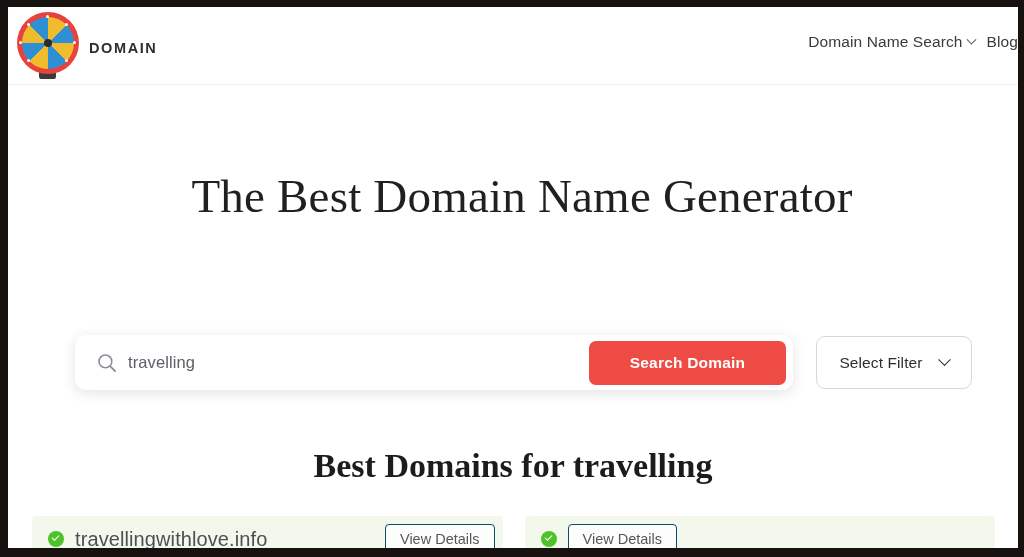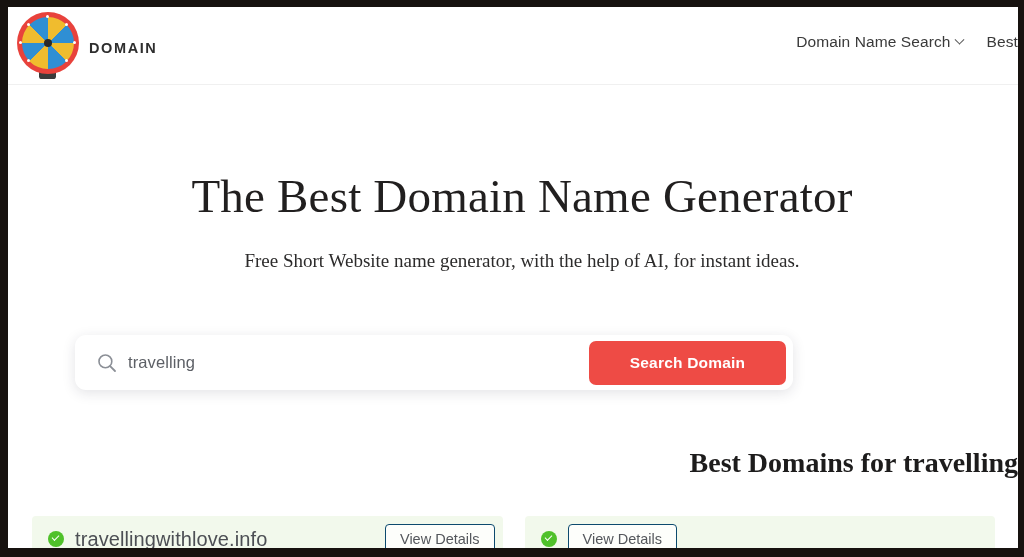--- a/index.html
+++ b/index.html
@@ -129,21 +129,21 @@
     letter-spacing: -1px;
     margin-top: -1px;
   }
 
   .main-nav {
     position: absolute;
     right: 0px;
     top: 26px;
     display: flex;
     align-items: center;
-    gap: 24px;
+    gap: 12px;
     white-space: nowrap;
   }
 
   .nav-item {
     font-size: 15.5px;
     color: #3a3a3a;
     letter-spacing: .1px;
     display: flex;
     align-items: center;
     gap: 5px;
@@ -254,23 +254,23 @@
     border-right: 1.6px solid #2e2e2e;
     border-bottom: 1.6px solid #2e2e2e;
     transform: rotate(45deg) translate(-2px,-2px);
   }
 
   
   .results-title {
     position: absolute;
     left: 0; right: 0;
     top: 440px;
-    text-align: right;
+    text-align: center;
     font-family: "Liberation Serif", serif;
-    font-size: 28px;
+    font-size: 34px;
     color: #1d1c1c;
   }
   .results-title b { font-weight: bold; }
 
   .results-grid {
     position: absolute;
     left: 24px;
     top: 509px;
     width: 963px;
     display: flex;
@@ -351,41 +351,44 @@
         <span class="logo-domain">DOMAIN</span>
       </div>
     </div>
 
     <nav class="main-nav">
       <div class="nav-item">
         <span>Domain Name Search</span>
         <i class="caret-sm"></i>
       </div>
       <div class="nav-item">
-        <span>Best</span>
+        <span>Blog</span>
       </div>
     </nav>
   </header>
 
   <section class="hero">
     <h1 class="hero-title">The Best Domain Name Generator</h1>
-    <p class="hero-sub">Free Short Website name generator, with the help of AI, for instant ideas.</p>
   </section>
 
   <div class="search-row">
 
     <div class="search-shell">
       <svg class="search-icon" width="20" height="20" viewBox="0 0 20 20">
         <circle cx="8.4" cy="8.4" r="6.4" fill="none" stroke="#8b8f96" stroke-width="1.6"></circle>
         <line x1="13.1" y1="13.1" x2="18" y2="18" stroke="#8b8f96" stroke-width="1.8" stroke-linecap="round"></line>
       </svg>
       <input class="search-input" type="text" placeholder="Enter a keyword" value="travelling" style="">
       <button class="search-btn">Search Domain</button>
     </div>
 
+    <div class="filter-btn">
+      <span class="filter-label">Select Filter</span>
+      <i class="caret-lg"></i>
+    </div>
   </div>
 
   <h2 class="results-title">
     <span>Best Domains for </span><b>travelling</b>
   </h2>
 
   <div class="results-grid">
 
     <div class="result-card">
       <span class="check-badge"></span>

